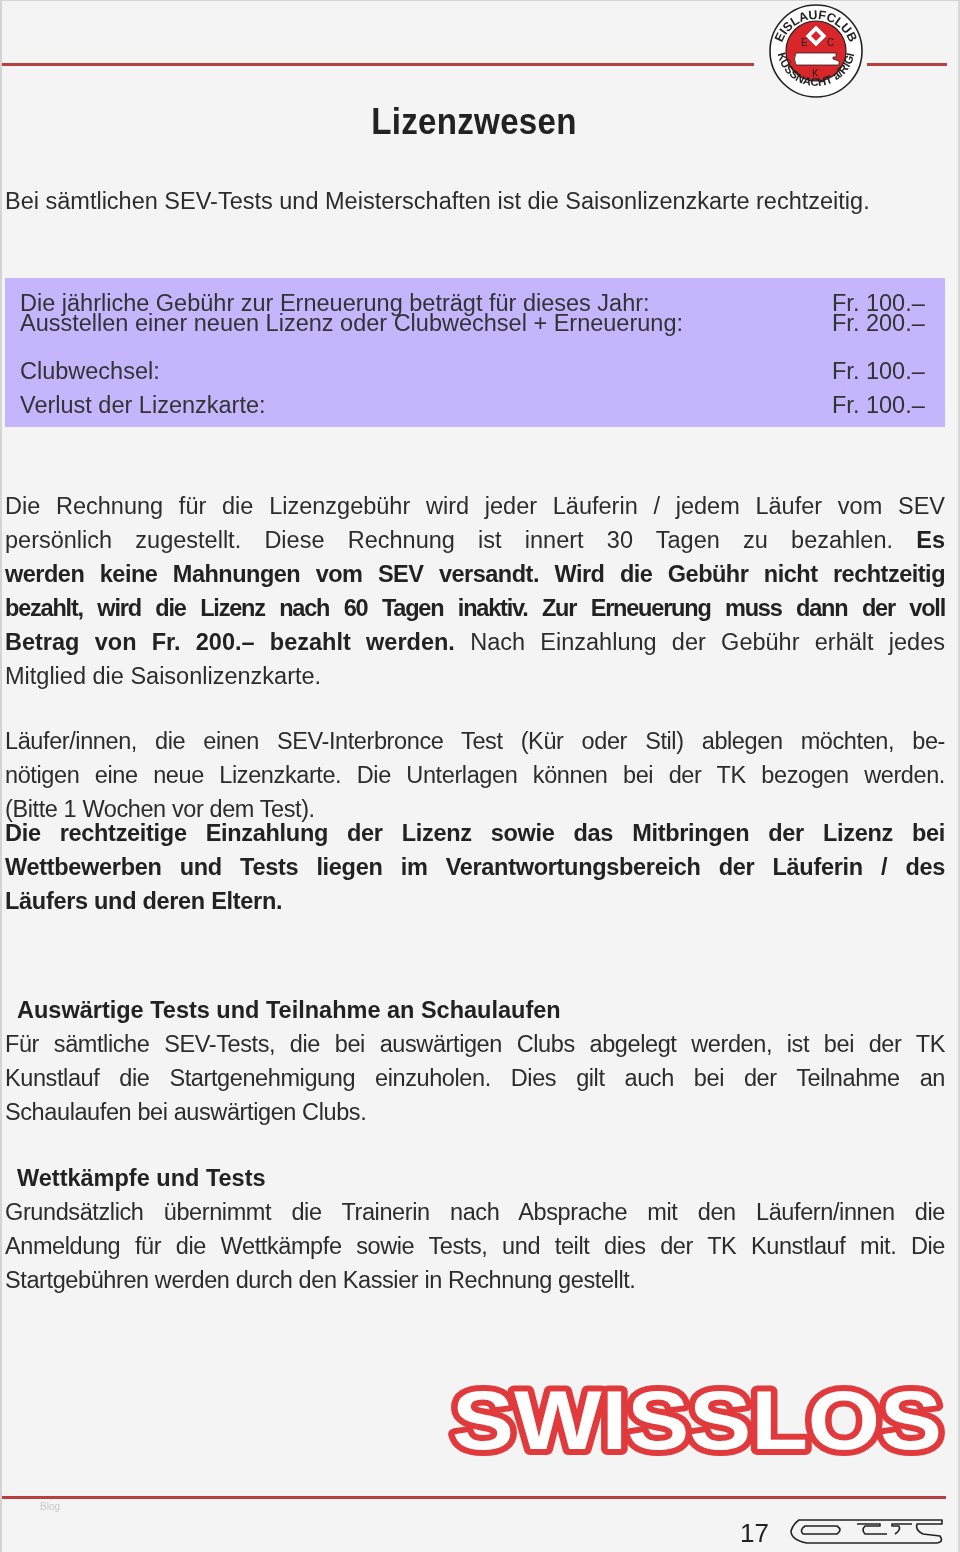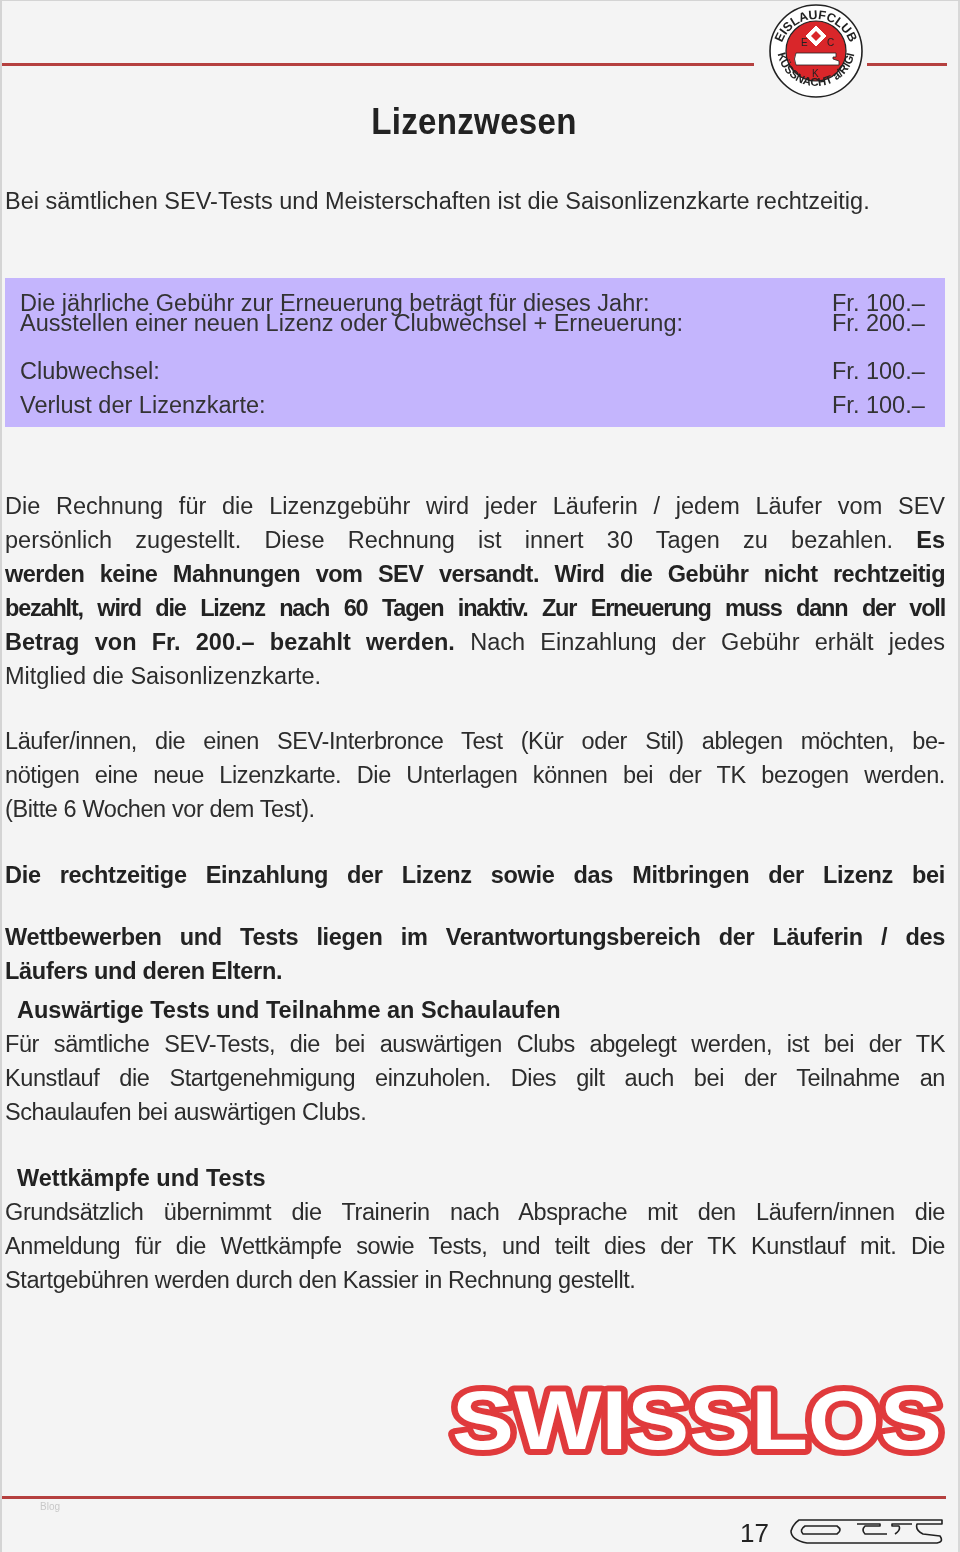--- a/index.html
+++ b/index.html
@@ -111,26 +111,26 @@
   <div style="text-align:justify; text-align-last:justify;"><span>persönlich zugestellt. Diese Rechnung ist innert 30 Tagen zu bezahlen.</span> <b>Es</b></div>
   <div class="bold" style="text-align:justify; text-align-last:justify; letter-spacing:-0.5px;">werden keine Mahnungen vom SEV versandt. Wird die Gebühr nicht rechtzeitig</div>
   <div class="bold bold-cond" style="text-align:justify; text-align-last:justify;">bezahlt, wird die Lizenz nach 60 Tagen inaktiv. Zur Erneuerung muss dann der voll</div>
   <div style="text-align:justify; text-align-last:justify;"><b>Betrag von Fr. 200.– bezahlt werden.</b> <span>Nach Einzahlung der Gebühr erhält jedes</span></div>
   <div>Mitglied die Saisonlizenzkarte.</div>
 </div>
 
 <div class="p tight" style="top:723px;">
   <div style="text-align:justify; text-align-last:justify;">Läufer/innen, die einen SEV-Interbronce Test (Kür oder Stil) ablegen möchten, be-</div>
   <div style="text-align:justify; text-align-last:justify;">nötigen eine neue Lizenzkarte. Die Unterlagen können bei der TK bezogen werden.</div>
-  <div>(Bitte 6 Wochen vor dem Test).</div>
+  <div>(Bitte 1 Wochen vor dem Test).</div>
 </div>
 
-<div class="p bold" style="top:857px; letter-spacing:-0.3px;">
+<div class="p bold" style="top:815px; letter-spacing:-0.3px;">
   <div style="text-align:justify; text-align-last:justify;">Die rechtzeitige Einzahlung der Lizenz sowie das Mitbringen der Lizenz bei</div>
-  <div style="text-align:justify; text-align-last:justify;margin-top:28px;">Wettbewerben und Tests liegen im Verantwortungsbereich der Läuferin / des</div>
+  <div style="text-align:justify; text-align-last:justify;">Wettbewerben und Tests liegen im Verantwortungsbereich der Läuferin / des</div>
   <div>Läufers und deren Eltern.</div>
 </div>
 
 <div class="h2" style="top:992px;">Auswärtige Tests und Teilnahme an Schaulaufen</div>
 <div class="p tight" style="top:1026px;">
   <div style="text-align:justify; text-align-last:justify;">Für sämtliche SEV-Tests, die bei auswärtigen Clubs abgelegt werden, ist bei der TK</div>
   <div style="text-align:justify; text-align-last:justify;">Kunstlauf die Startgenehmigung einzuholen. Dies gilt auch bei der Teilnahme an</div>
   <div>Schaulaufen bei auswärtigen Clubs.</div>
 </div>
 

